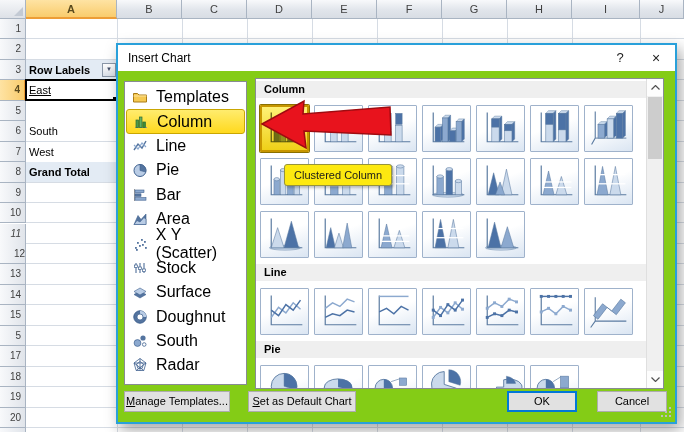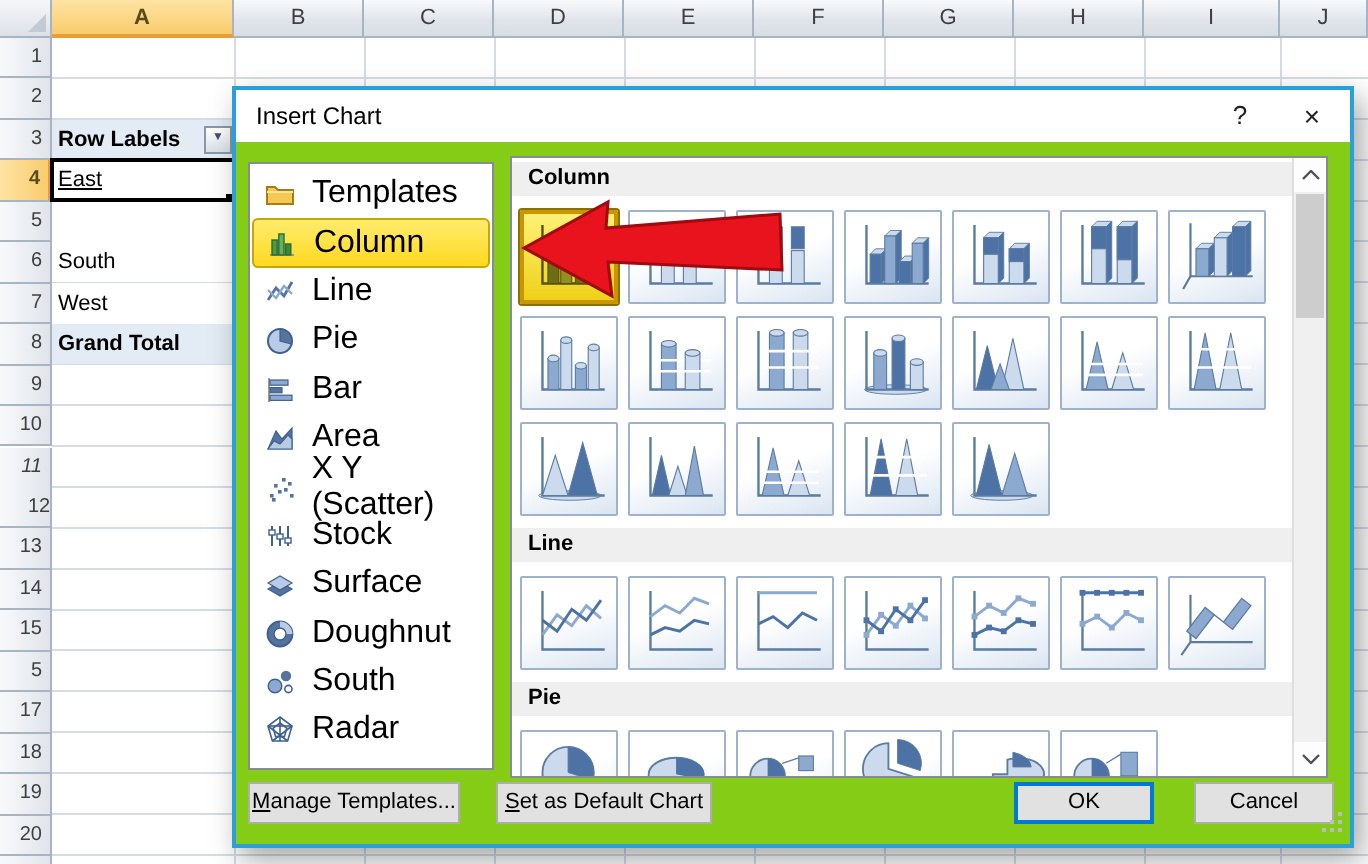--- a/index.html
+++ b/index.html
@@ -585,17 +585,18 @@
             <rect x="8" y="4" width="2" height="2"></rect>
             <rect x="8" y="8" width="2" height="2"></rect>
             <rect x="4" y="4" width="2" height="2"></rect>
             <rect x="4" y="8" width="2" height="2"></rect>
             <rect x="0" y="8" width="2" height="2"></rect>
           </g>
         </svg>
     </div>
   </div>
 
+  <div class="tooltip">Clustered Column</div>
   <svg class="redarrow" width="136" height="58" viewBox="0 0 136 58">
     <polygon points="4,28 46,5 45,18 132,11 133,39 46,35 48,52" fill="#E8131D" stroke="#9E0B10" stroke-width="1.5"></polygon>
   </svg>
 
 </div>
 
 </body></html>

